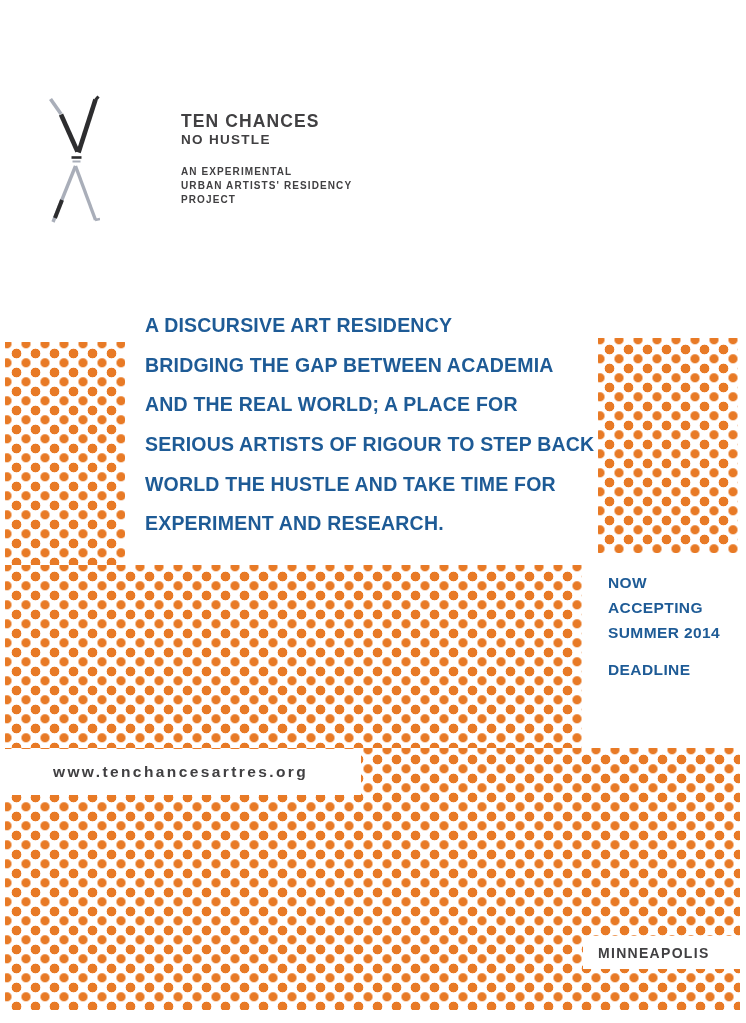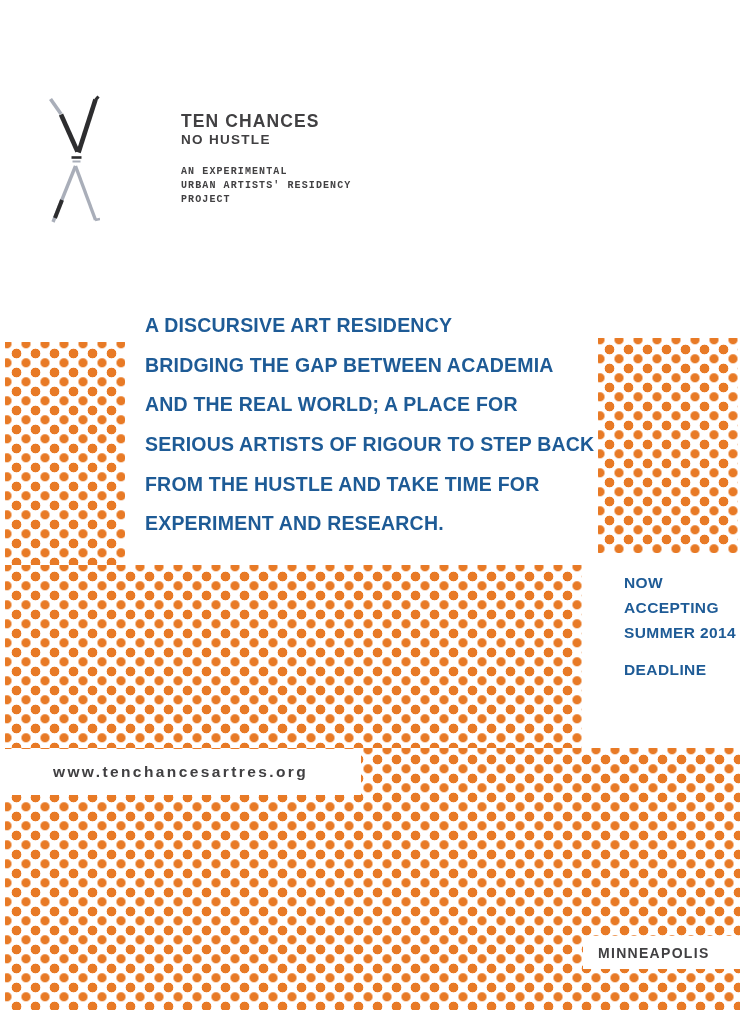--- a/index.html
+++ b/index.html
@@ -38,32 +38,32 @@
   .logo{position:absolute;left:48px;top:95px;width:52px;height:130px;}
   .logo line{fill:none;}
   .lg{stroke:var(--logo-gray,#a9aeb9);}
   .lb{stroke:var(--logo-black,#2d2d2f);}
 
   
   .brand{position:absolute;left:145px;top:111px;color:var(--text-dark,#414042);margin-left:36px;}
   .brand-title{font-size:17.5px;font-weight:bold;letter-spacing:1.1px;line-height:20px;white-space:nowrap;}
   .brand-subtitle{font-size:13.5px;font-weight:bold;letter-spacing:1.3px;line-height:17px;white-space:nowrap;}
   .brand-tagline{margin-top:17px;font-size:10px;font-weight:bold;letter-spacing:1.1px;line-height:14px;}
-  .brand-tagline div{white-space:nowrap;font-family:Liberation Mono, monospace;}
+  .brand-tagline div{white-space:nowrap;}
 
   
   .headline{
     position:absolute;left:145px;top:306px;
     color:var(--headline-blue,#1e5b96);font-weight:bold;font-size:19.5px;letter-spacing:0.2px;
   }
   .headline div{height:39.6px;display:flex;align-items:center;white-space:nowrap;}
 
   
   .announce{
-    position:absolute;left:624px;top:570px;
+    position:absolute;left:608px;top:570px;
     color:var(--headline-blue,#1e5b96);font-weight:bold;font-size:15.5px;letter-spacing:0.4px;
   }
   .announce .a-line{height:25.2px;display:flex;align-items:center;white-space:nowrap;}
   .deadline{margin-top:12px;}
 </style>
 </head>
 <body>
 
 <div class="poster">
 
@@ -104,21 +104,21 @@
       <div>URBAN ARTISTS' RESIDENCY</div>
       <div>PROJECT</div>
     </div>
   </div>
 
   <div class="headline">
     <div>A DISCURSIVE ART RESIDENCY</div>
     <div>BRIDGING THE GAP BETWEEN ACADEMIA</div>
     <div>AND THE REAL WORLD; A PLACE FOR</div>
     <div>SERIOUS ARTISTS OF RIGOUR TO STEP BACK</div>
-    <div>FROM THE HUSTLE AND TAKE TIME FOR</div>
+    <div>WORLD THE HUSTLE AND TAKE TIME FOR</div>
     <div>EXPERIMENT AND RESEARCH.</div>
   </div>
 
   <div class="announce">
     <div class="a-line">NOW</div>
     <div class="a-line">ACCEPTING</div>
     <div class="a-line">SUMMER 2014</div>
     <div class="deadline">
       <div class="a-line">DEADLINE</div>
     </div>

